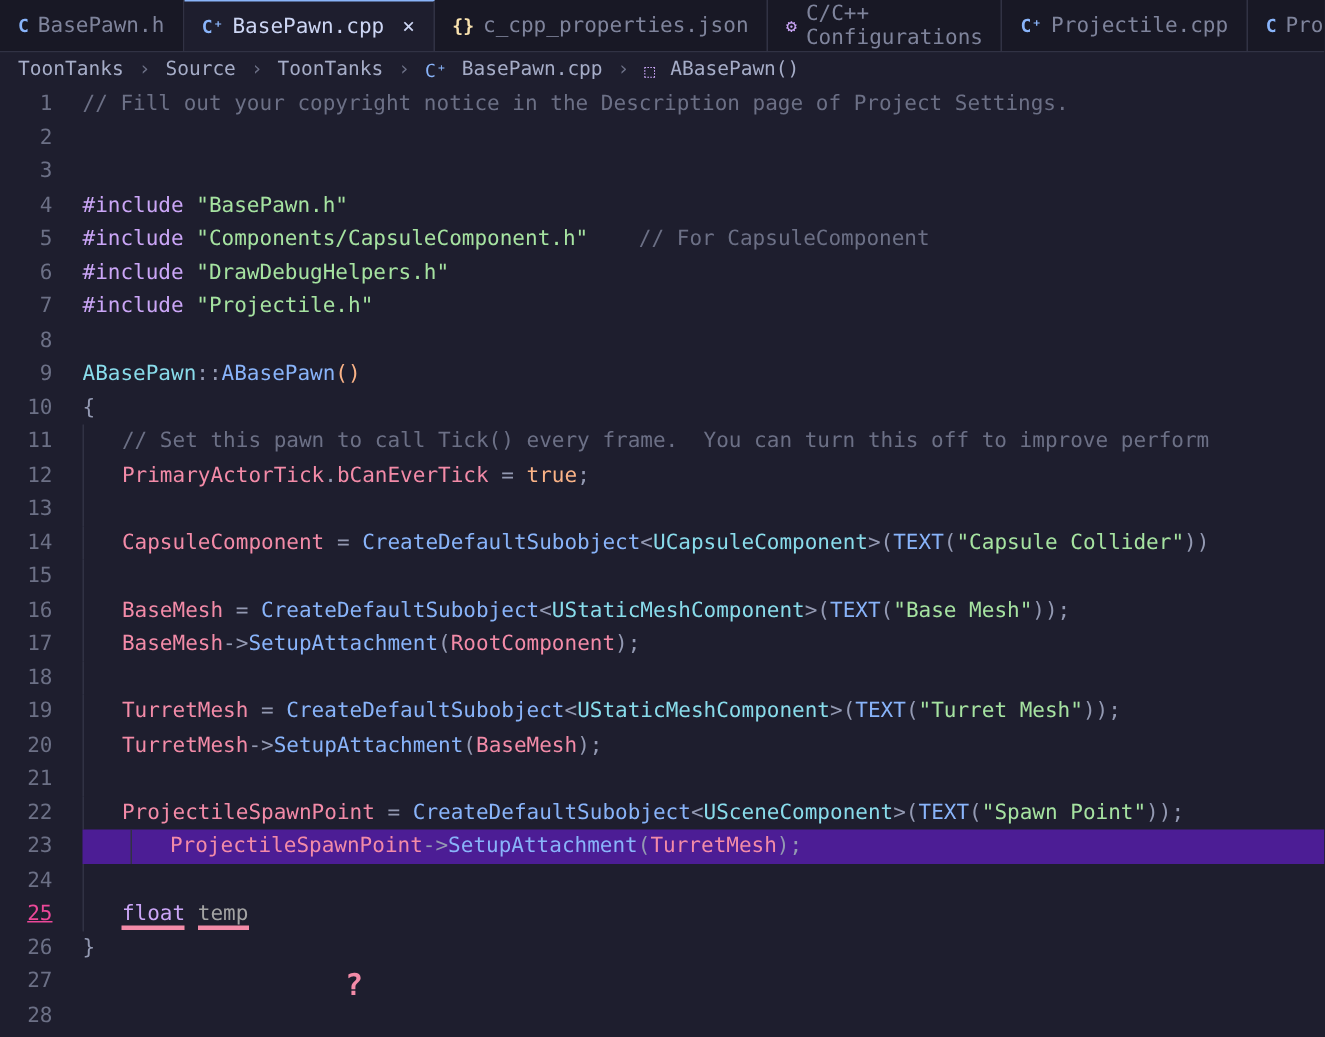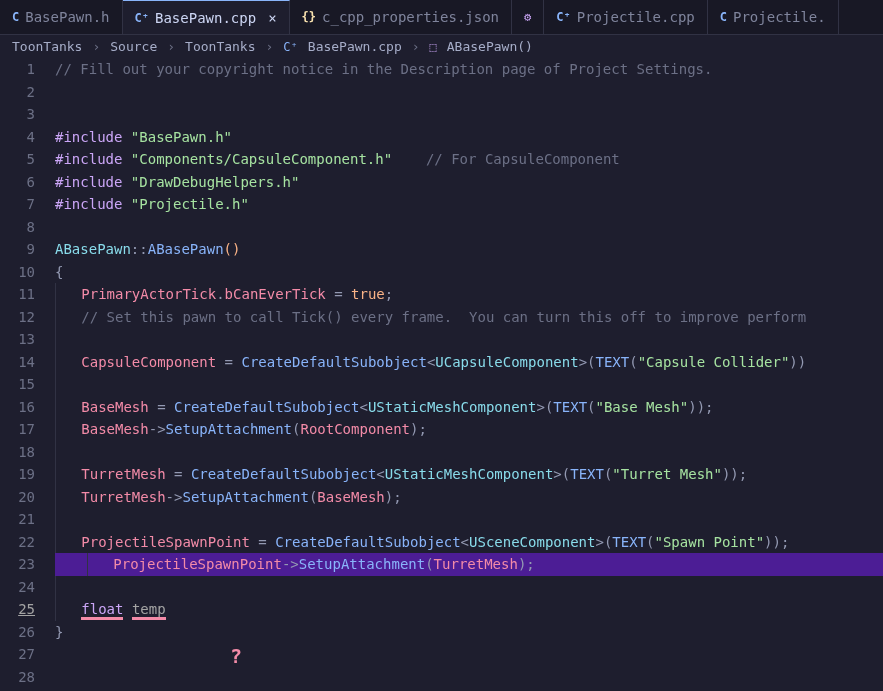--- a/index.html
+++ b/index.html
@@ -64,21 +64,21 @@
       width: 55px;
       text-align: right;
       padding-right: 20px;
       color: #6c7086;
       user-select: none;
     }
     .line-num {
       height: 22.5px;
       line-height: 22.5px;
     }
-    .line-num.active { color: #a3a3a3; text-decoration: underline; }
+    .line-num.active { color: #ec4899; text-decoration: underline; }
     .code {
       flex: 1;
       position: relative;
     }
     .code-line {
       height: 22.5px;
       line-height: 22.5px;
       white-space: pre;
       position: relative;
     }
@@ -127,20 +127,21 @@
       <span class="tab-icon cpp">C⁺</span>
       <span>BasePawn.cpp</span>
       <span class="tab-close">×</span>
     </div>
     <div class="tab">
       <span class="tab-icon json">{}</span>
       <span>c_cpp_properties.json</span>
     </div>
     <div class="tab">
       <span class="tab-icon cog">⚙</span>
+      <span>C/C++ Configurations</span>
     </div>
     <div class="tab">
       <span class="tab-icon cpp">C⁺</span>
       <span>Projectile.cpp</span>
     </div>
     <div class="tab">
       <span class="tab-icon c">C</span>
       <span>Projectile.</span>
     </div>
   </div>
@@ -195,22 +196,22 @@
   <div class="code-line"><span class="comment">// Fill out your copyright notice in the Description page of Project Settings.</span></div>
       <div class="code-line"></div>
       <div class="code-line"></div>
       <div class="code-line"><span class="preprocessor">#include </span><span class="string">"BasePawn.h"</span></div>
       <div class="code-line"><span class="preprocessor">#include </span><span class="string">"Components/CapsuleComponent.h"</span><span class="">    </span><span class="comment">// For CapsuleComponent</span></div>
       <div class="code-line"><span class="preprocessor">#include </span><span class="string">"DrawDebugHelpers.h"</span></div>
       <div class="code-line"><span class="preprocessor">#include </span><span class="string">"Projectile.h"</span></div>
       <div class="code-line"></div>
       <div class="code-line"><span class="class-name">ABasePawn</span><span class="punct">::</span><span class="func">ABasePawn</span><span class="literal">()</span></div>
       <div class="code-line"><span class="punct">{</span></div>
+      <div class="code-line"><span class="indent-guide"></span>   <span class="comment">// Set this pawn to call Tick() every frame.  You can turn this off to improve perform</span></div>
       <div class="code-line"><span class="indent-guide"></span>   <span class="var">PrimaryActorTick</span><span class="punct">.</span><span class="var">bCanEverTick</span><span class="operator"> = </span><span class="literal">true</span><span class="punct">;</span></div>
-      <div class="code-line"><span class="indent-guide"></span>   <span class="comment">// Set this pawn to call Tick() every frame.  You can turn this off to improve perform</span></div>
       <div class="code-line"><span class="indent-guide"></span>   </div>
       <div class="code-line"><span class="indent-guide"></span>   <span class="var">CapsuleComponent</span><span class="operator"> = </span><span class="func">CreateDefaultSubobject</span><span class="punct">&lt;</span><span class="class-name">UCapsuleComponent</span><span class="punct">&gt;(</span><span class="macro">TEXT</span><span class="punct">(</span><span class="string">"Capsule Collider"</span><span class="punct">))</span></div>
       <div class="code-line"><span class="indent-guide"></span>   </div>
       <div class="code-line"><span class="indent-guide"></span>   <span class="var">BaseMesh</span><span class="operator"> = </span><span class="func">CreateDefaultSubobject</span><span class="punct">&lt;</span><span class="class-name">UStaticMeshComponent</span><span class="punct">&gt;(</span><span class="macro">TEXT</span><span class="punct">(</span><span class="string">"Base Mesh"</span><span class="punct">));</span></div>
       <div class="code-line"><span class="indent-guide"></span>   <span class="var">BaseMesh</span><span class="punct">-&gt;</span><span class="func">SetupAttachment</span><span class="punct">(</span><span class="var">RootComponent</span><span class="punct">);</span></div>
       <div class="code-line"><span class="indent-guide"></span>   </div>
       <div class="code-line"><span class="indent-guide"></span>   <span class="var">TurretMesh</span><span class="operator"> = </span><span class="func">CreateDefaultSubobject</span><span class="punct">&lt;</span><span class="class-name">UStaticMeshComponent</span><span class="punct">&gt;(</span><span class="macro">TEXT</span><span class="punct">(</span><span class="string">"Turret Mesh"</span><span class="punct">));</span></div>
       <div class="code-line"><span class="indent-guide"></span>   <span class="var">TurretMesh</span><span class="punct">-&gt;</span><span class="func">SetupAttachment</span><span class="punct">(</span><span class="var">BaseMesh</span><span class="punct">);</span></div>
       <div class="code-line"><span class="indent-guide"></span>   </div>
       <div class="code-line"><span class="indent-guide"></span>   <span class="var">ProjectileSpawnPoint</span><span class="operator"> = </span><span class="func">CreateDefaultSubobject</span><span class="punct">&lt;</span><span class="class-name">USceneComponent</span><span class="punct">&gt;(</span><span class="macro">TEXT</span><span class="punct">(</span><span class="string">"Spawn Point"</span><span class="punct">));</span></div>

